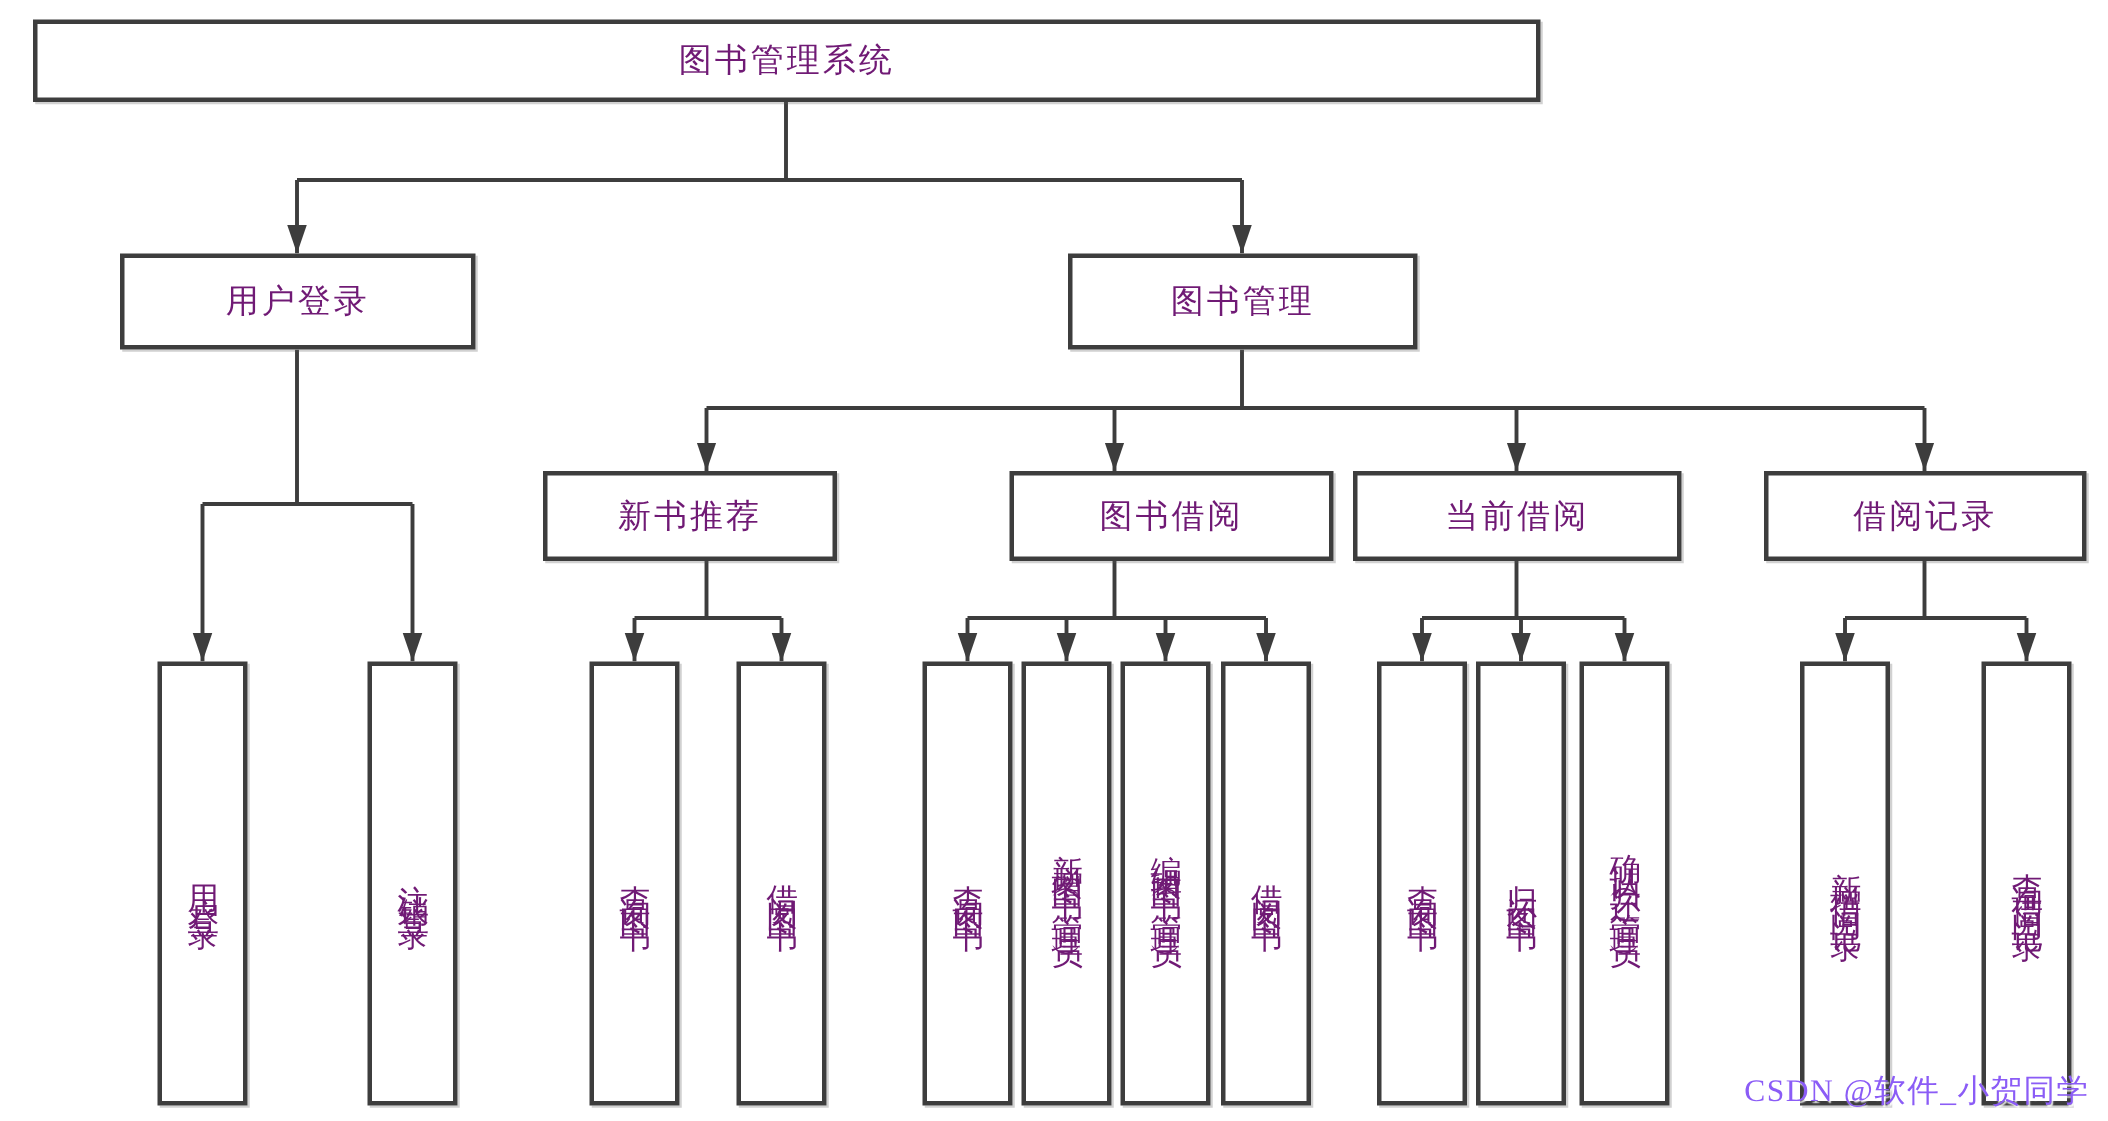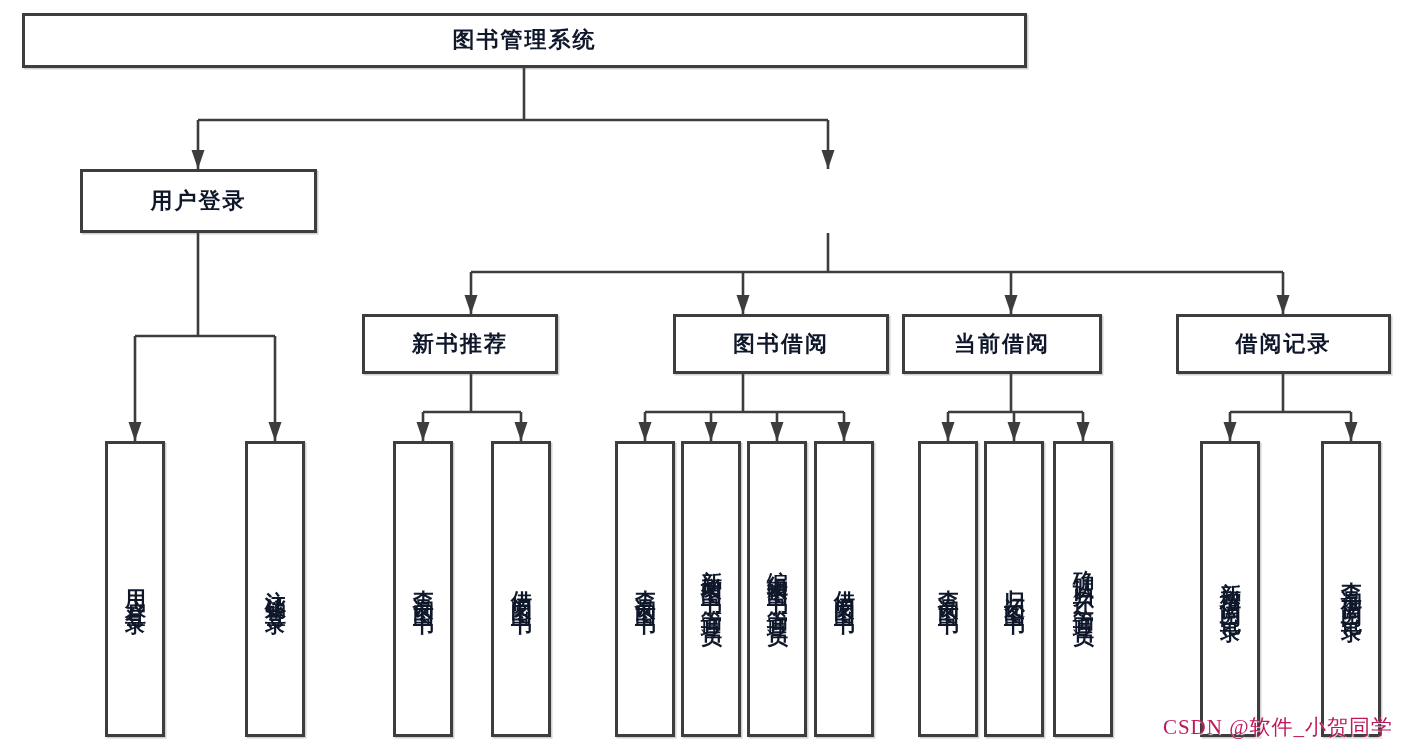--- a/index.html
+++ b/index.html
@@ -16,41 +16,40 @@
     position:absolute;
     box-sizing:border-box;
     background:#ffffff;
     border:3px solid #3d3d3d;
     display:flex;
     align-items:center;
     justify-content:center;
     box-shadow:1.5px 1.5px 0 rgba(90,90,90,0.28);
   }
   .lbl {
-    color:#0f172a;
+    color:#701a75;
     font-size:22px;
     letter-spacing:2px;
     white-space:nowrap;
     line-height:1.2;
-    font-weight:bold;
   }
   .leaf .lbl {
     writing-mode:vertical-rl;
     text-orientation:mixed;
     font-size:21px;
     letter-spacing:8px;
     white-space:normal;
     line-height:1;
   }
   #watermark {
     position:absolute;
     right:12px;
     bottom:6px;
     font-size:21px;
-    color:#be185d;
+    color:#8b5cf6;
     letter-spacing:1px;
     text-shadow:1px 1px 1px rgba(255,255,255,0.95);
     white-space:nowrap;
   }
 </style>
 </head>
 <body>
 
 <div id="stage">
 
@@ -94,28 +93,31 @@
     </g>
   </svg>
 
   <div class="node" style="left:22px;top:13px;width:1005px;height:55px">
     <span class="lbl">图书管理系统</span>
   </div>
 
   <div class="node" style="left:80px;top:169px;width:237px;height:64px">
     <span class="lbl">用户登录</span>
   </div>
+  <div class="node" style="left:712px;top:169px;width:233px;height:64px">
+    <span class="lbl">图书管理</span>
+  </div>
 
   <div class="node" style="left:362px;top:314px;width:196px;height:60px">
     <span class="lbl">新书推荐</span>
   </div>
   <div class="node" style="left:673px;top:314px;width:216px;height:60px">
     <span class="lbl">图书借阅</span>
   </div>
-  <div class="node" style="left:902px;top:314px;width:200px;height:60px">
+  <div class="node" style="left:902px;top:314px;width:219px;height:60px">
     <span class="lbl">当前借阅</span>
   </div>
   <div class="node" style="left:1176px;top:314px;width:215px;height:60px">
     <span class="lbl">借阅记录</span>
   </div>
 
   <div class="node leaf" style="left:105px;top:441px;width:60px;height:296px">
     <span class="lbl">用户登录</span>
   </div>
   <div class="node leaf" style="left:245px;top:441px;width:60px;height:296px">

